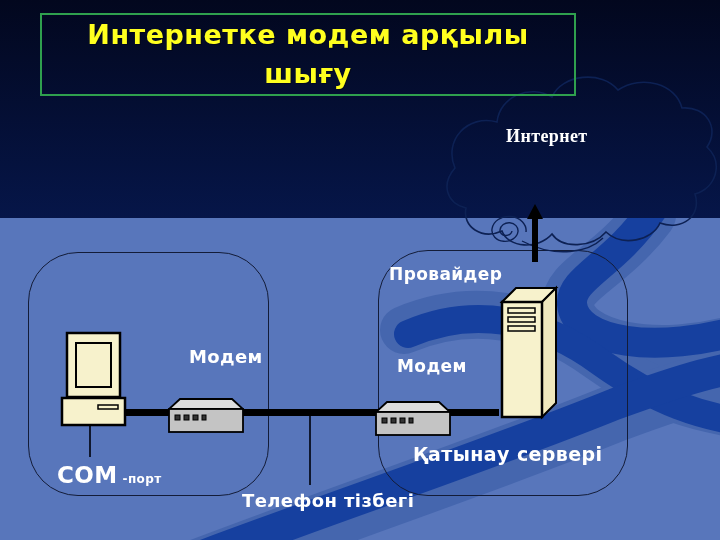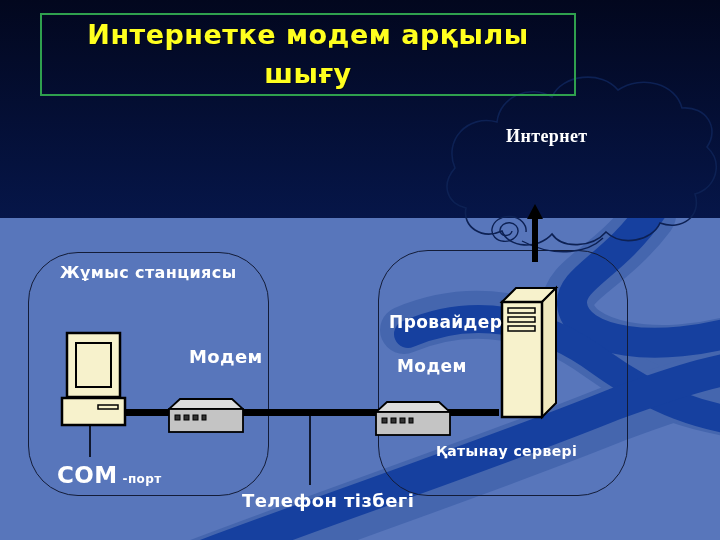--- a/index.html
+++ b/index.html
@@ -49,27 +49,27 @@
   #icon-server{left:495px;top:283px;}
   .overlay-svg{position:absolute;left:0;top:0;width:720px;height:540px;z-index:6;pointer-events:none;}
 
   
   .lbl{
     position:absolute;color:#ffffff;font-weight:bold;letter-spacing:0.4px;
     white-space:nowrap;z-index:5;
   }
   #lbl-internet{left:506px;top:126px;font-size:18px;font-family:Liberation Serif, serif;}
   #lbl-workstation{left:60px;top:263px;font-size:16px;}
-  #lbl-provider{left:389px;top:264px;font-size:17px;margin-top:48px;}
+  #lbl-provider{left:389px;top:264px;font-size:17px;}
   #lbl-modem-left{left:189px;top:346px;font-size:18px;}
   #lbl-modem-right{left:397px;top:356px;font-size:17px;}
   #lbl-com{left:57px;top:462px;}
   #lbl-com .com-main{font-size:23px;}
   #lbl-com .com-suffix{font-size:12px;margin-left:5px;}
-  #lbl-server{left:436px;top:443px;font-size:14px;}
+  #lbl-server{left:413px;top:443px;font-size:19px;}
   #lbl-phone{left:242px;top:490px;font-size:18px;text-align:right;}
 </style>
 </head>
 <body>
 
 <div id="stage">
 
   <div class="bg-bottom"></div>
 
   <svg class="swirl-svg" viewBox="0 218 720 322">
@@ -135,21 +135,20 @@
              C 702,216 682,231 660,223 C 652,241 622,247 606,232
              C 592,248 562,249 552,234 C 538,250 508,248 502,231
              C 482,240 462,227 466,208 C 446,203 441,184 455,168 Z" fill="none" stroke="#0d2154" stroke-width="1.6"></path>
     <path d="M 512,231 a 6,5 0 1 1 -12,-1 a 9,8 0 1 1 18,1.5 a 13,11 0 1 1 -26,-2.5 a 17,14 0 1 1 34,3" fill="none" stroke="#0d2154" stroke-width="1.4"></path>
     <path d="M 522,241 C 556,259 589,252 603,238" fill="none" stroke="#0d2154" stroke-width="1.4"></path>
     <line x1="535" y1="216" x2="535" y2="262" stroke="#000" stroke-width="6"></line>
     <polygon points="535,204 527,219 543,219" fill="#000"></polygon>
   </svg>
 
   <div class="lbl" id="lbl-internet">Интернет</div>
-  <div class="lbl" id="lbl-workstation">Жұмыс станциясы</div>
   <div class="lbl" id="lbl-provider">Провайдер</div>
   <div class="lbl" id="lbl-modem-left">Модем</div>
   <div class="lbl" id="lbl-modem-right">Модем</div>
   <div class="lbl" id="lbl-com">
     <span class="com-main">СОМ</span><span class="com-suffix">-порт</span>
   </div>
   <div class="lbl" id="lbl-server">Қатынау сервері</div>
   <div class="lbl" id="lbl-phone">Телефон тізбегі</div>
 
 </div>

